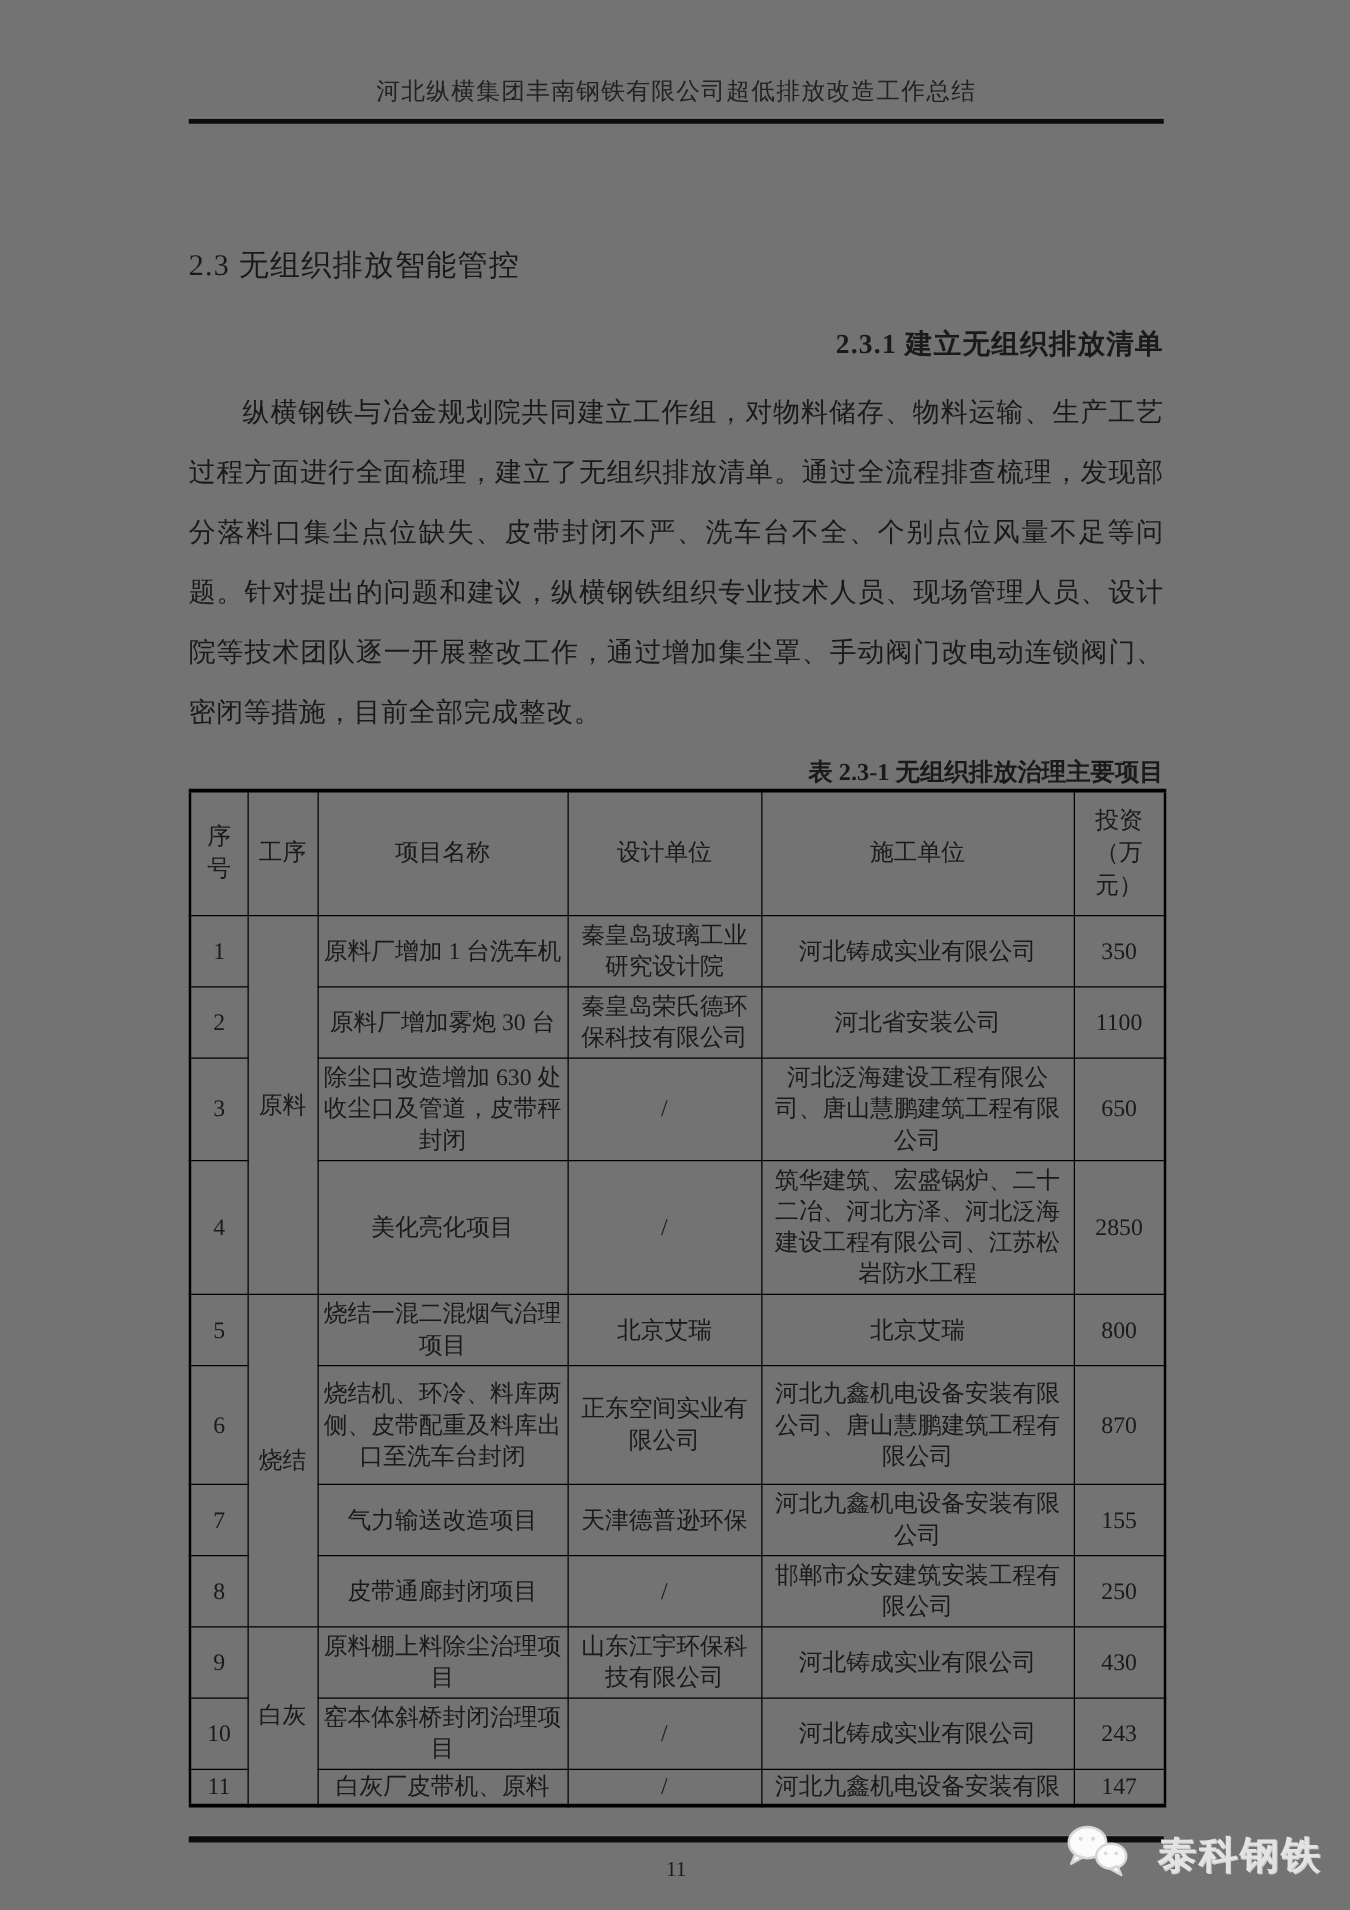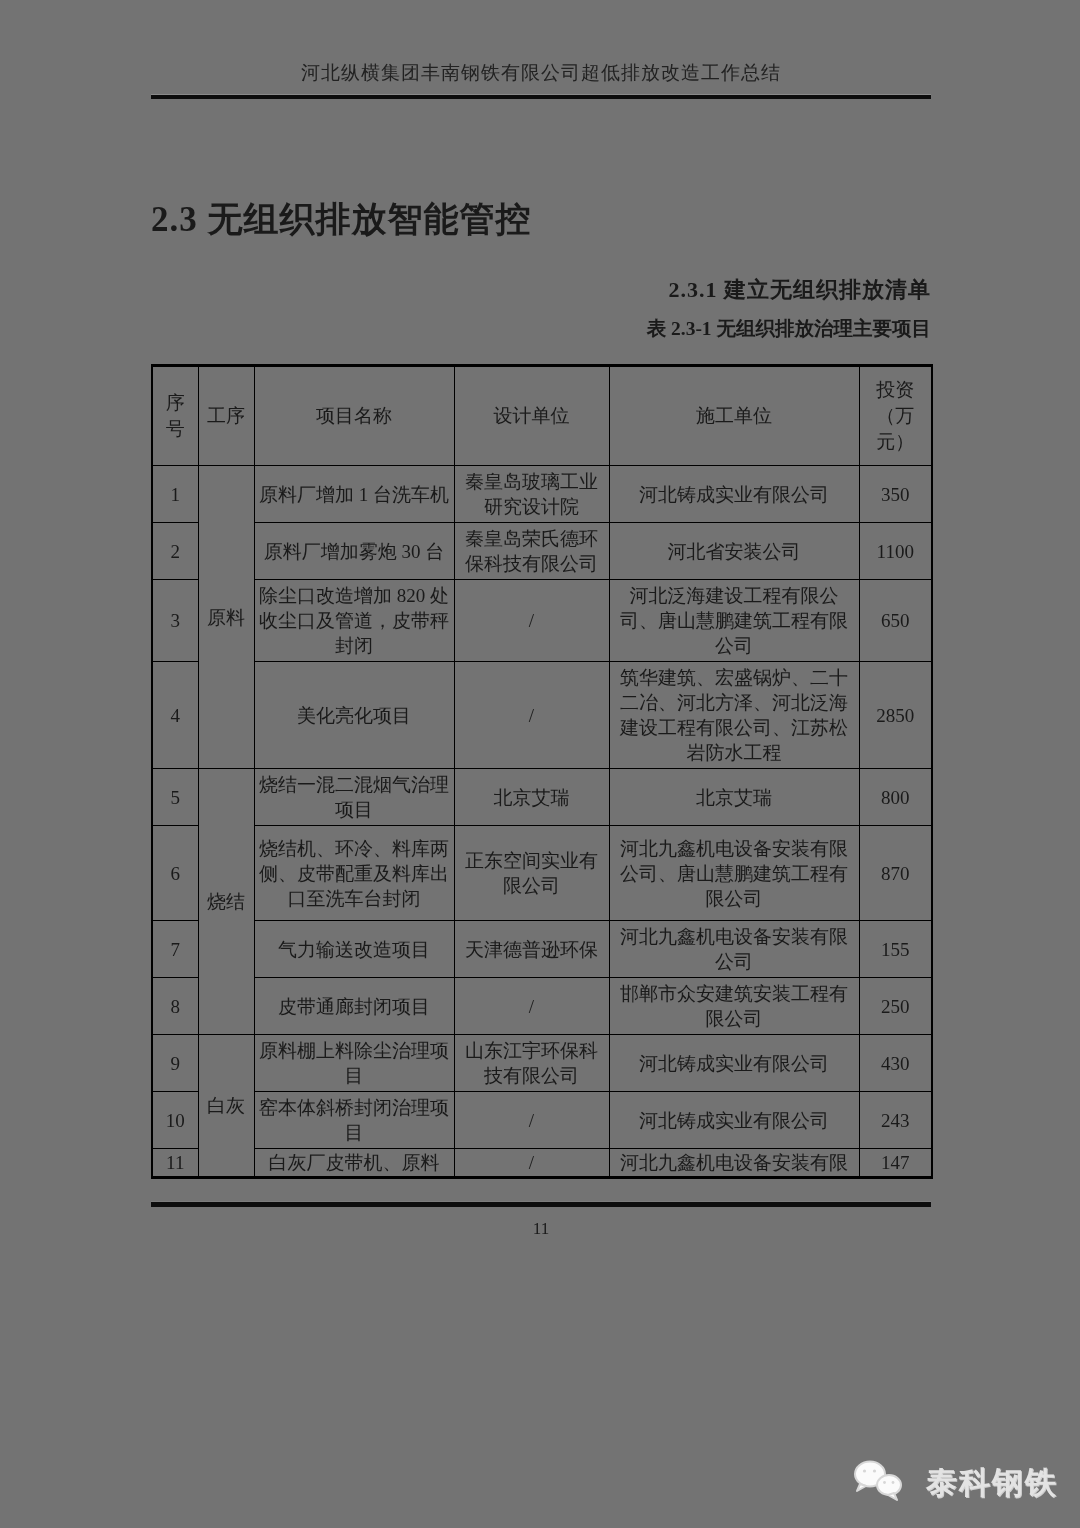--- a/index.html
+++ b/index.html
@@ -25,22 +25,22 @@
   }
   .rule-double {
     margin-top: 8px;
     border-top: 1px solid #8a8a8a;
     border-bottom: 4px solid #0d0d0d;
     height: 3px;
   }
 
   h1.sec {
     margin: 97px 0 0 0;
-    font-size: 35px;
-    font-weight: bold;
+    font-size: 24px;
+    font-weight: normal;
     letter-spacing: 1px;
   }
   h2.subsec {
     margin: 32px 0 0 0;
     font-size: 22px;
     font-weight: bold;
     letter-spacing: 1px;
     text-align: right;
   }
   p.body-par {
@@ -53,21 +53,21 @@
   }
 
   .tbl-caption {
     margin-top: 10px;
     text-align: right;
     font-weight: bold;
     font-size: 19.5px;
   }
 
   table.data {
-    margin-top: 22px;
+    margin-top: 0;
     width: 780px;
     border-collapse: collapse;
     table-layout: fixed;
     font-size: 19px;
     border: 2px solid #000;
     border-top-width: 3px;
     border-bottom-width: 3px;
   }
   table.data th, table.data td {
     border: 1px solid #000;
@@ -136,20 +136,21 @@
 
     <div class="doc-header">
       <div class="title">河北纵横集团丰南钢铁有限公司超低排放改造工作总结</div>
       <div class="rule-double"></div>
     </div>
 
     <h1 class="sec">2.3 无组织排放智能管控</h1>
 
     <h2 class="subsec">2.3.1 建立无组织排放清单</h2>
 
+    <p class="body-par">纵横钢铁与冶金规划院共同建立工作组，对物料储存、物料运输、生产工艺过程方面进行全面梳理，建立了无组织排放清单。通过全流程排查梳理，发现部分落料口集尘点位缺失、皮带封闭不严、洗车台不全、个别点位风量不足等问题。针对提出的问题和建议，纵横钢铁组织专业技术人员、现场管理人员、设计院等技术团队逐一开展整改工作，通过增加集尘罩、手动阀门改电动连锁阀门、密闭等措施，目前全部完成整改。</p>
 
     <div class="tbl-caption">表 2.3-1 无组织排放治理主要项目</div>
 
     <table class="data">
       <colgroup>
         <col class="c-no">
           <col class="c-proc">
           <col class="c-proj">
           <col class="c-des">
           <col class="c-con">
@@ -176,21 +177,21 @@
         </tr>
         <tr class="r2">
           <td>2</td>
           <td>原料厂增加雾炮 30 台</td>
           <td>秦皇岛荣氏德环保科技有限公司</td>
           <td>河北省安装公司</td>
           <td>1100</td>
         </tr>
         <tr class="r3">
           <td>3</td>
-          <td>除尘口改造增加 820 处收尘口及管道，皮带秤封闭</td>
+          <td>除尘口改造增加 630 处收尘口及管道，皮带秤封闭</td>
           <td>/</td>
           <td>河北泛海建设工程有限公司、唐山慧鹏建筑工程有限公司</td>
           <td>650</td>
         </tr>
         <tr class="r4">
           <td>4</td>
           <td>美化亮化项目</td>
           <td>/</td>
           <td>筑华建筑、宏盛锅炉、二十二冶、河北方泽、河北泛海建设工程有限公司、江苏松岩防水工程</td>
           <td>2850</td>

